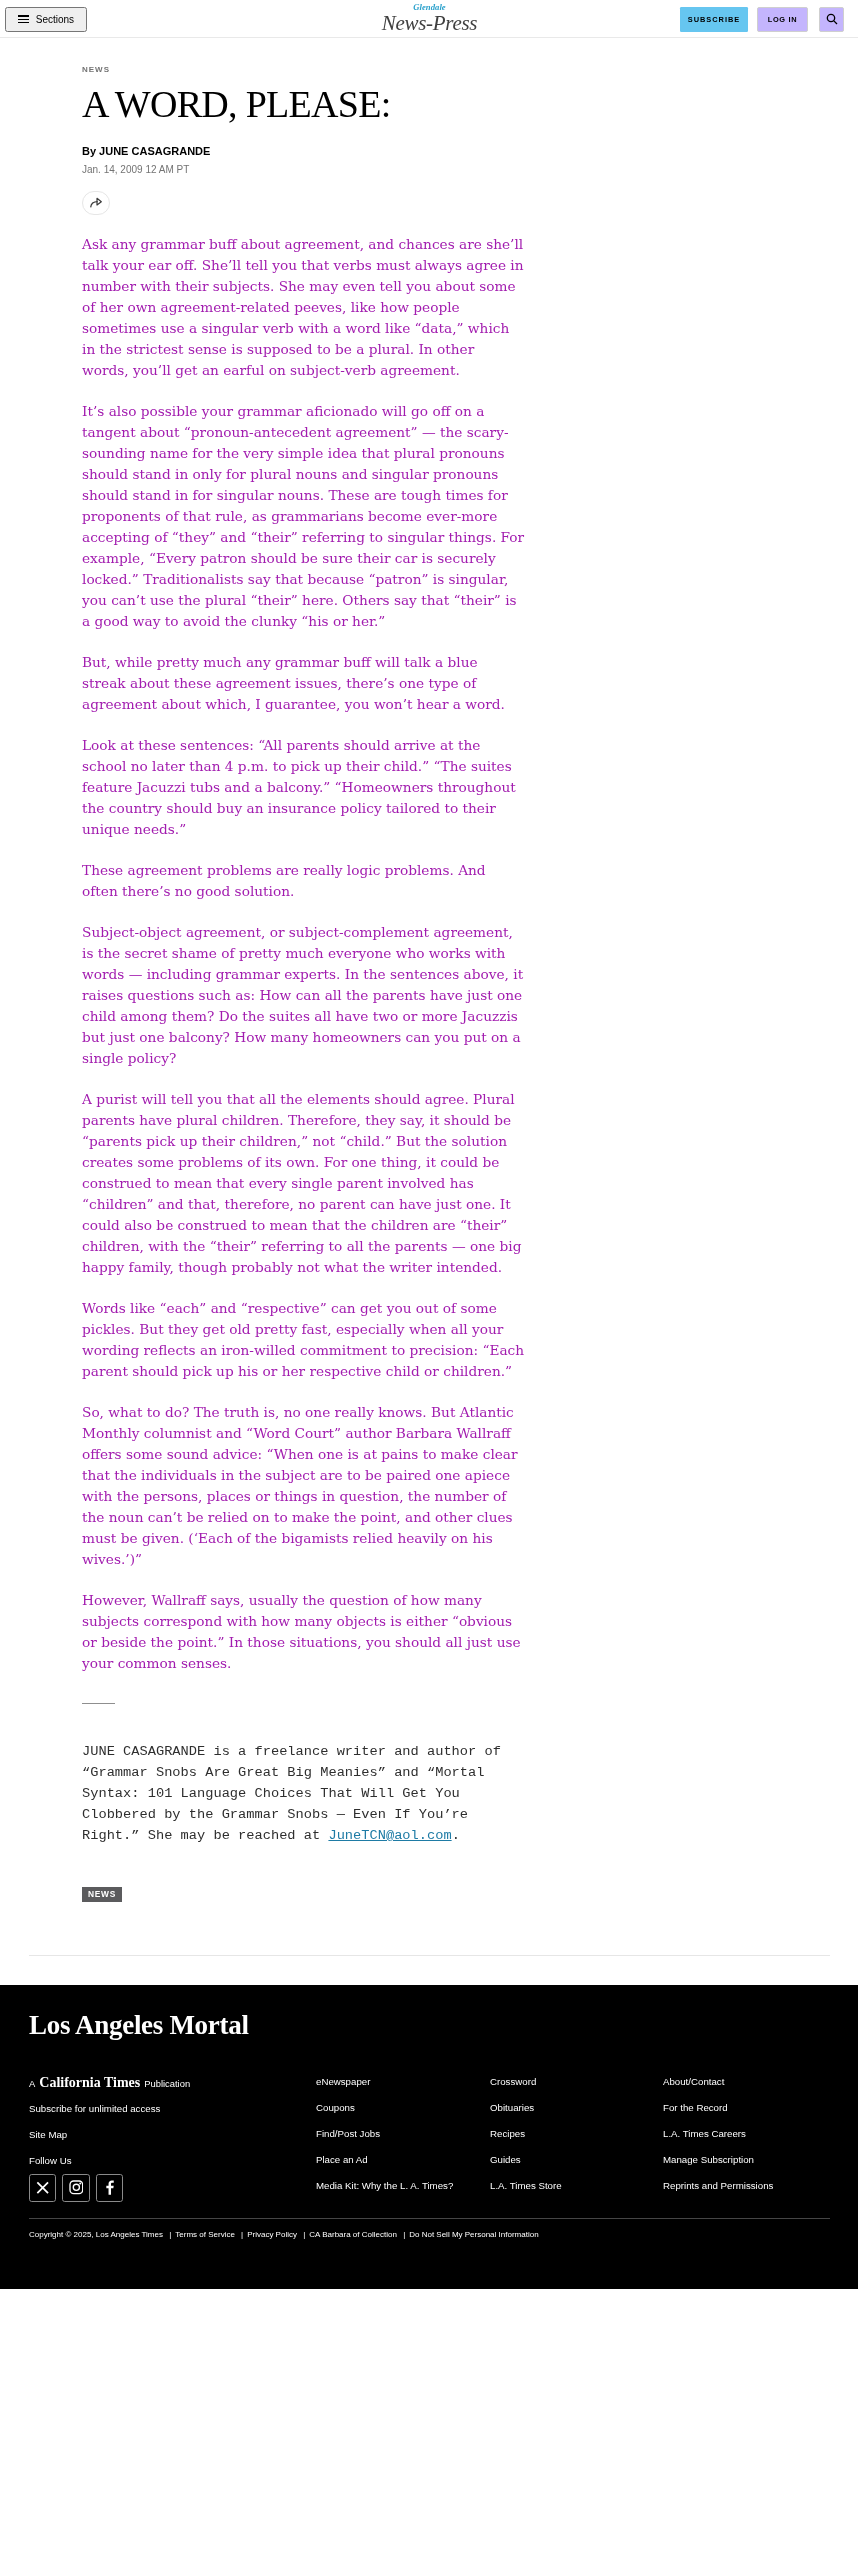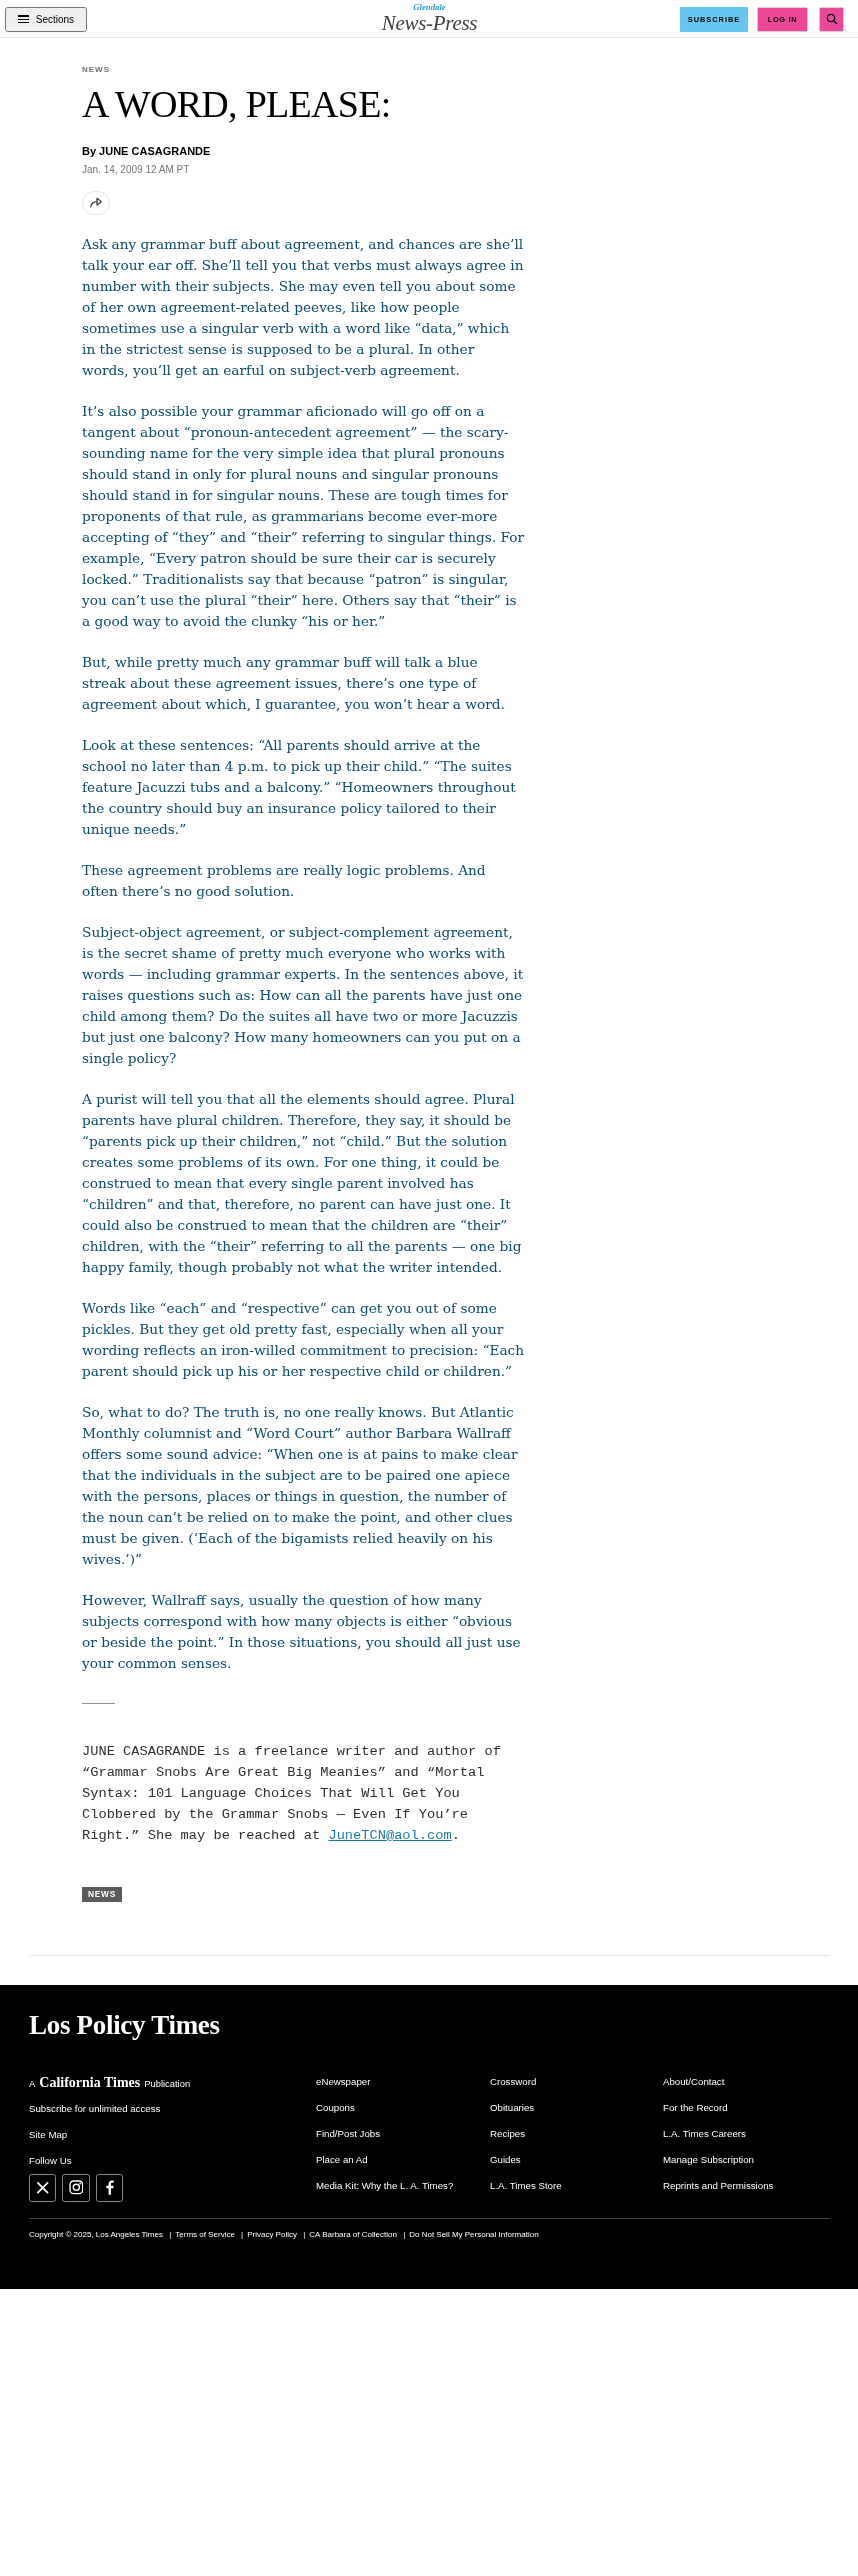--- a/index.html
+++ b/index.html
@@ -1,21 +1,21 @@
 <!DOCTYPE html>
 <html style="font-size:10.7px"><head>
 <meta charset="utf-8">
 <style>
   * { margin:0; padding:0; box-sizing:border-box; }
   html,body { background:#fff; }
   body { width:859px; font-family:"Liberation Sans", sans-serif; color:#2e2e2e; }
 
   
   .site-header { position:relative; height:38px; background:#fff; border-bottom:0.7px solid #e9e9e9; }
-  .btn { background:#ec4899; border:0.7px solid #cfcfcf; border-radius:2px; cursor:pointer;
+  .btn { background:#c4b5fd; border:0.7px solid #cfcfcf; border-radius:2px; cursor:pointer;
          font-family:"Liberation Sans", sans-serif; font-weight:bold; color:#000; }
   .sections-btn { position:absolute; left:5px; top:6.7px; height:25px; padding:0 10.7px;
                   display:flex; align-items:center; gap:6.7px; font-size:10px; }
   .hamburger { display:inline-flex; flex-direction:column; gap:2px; }
   .hamburger span { display:block; width:11.4px; height:1.3px; background:#000; }
   .masthead { position:absolute; left:50%; top:3.3px; transform:translateX(-50%); text-align:center; cursor:pointer; }
   .masthead .glendale { font-family:"Liberation Serif", serif; font-style:italic; font-weight:bold;
                         font-size:8.7px; color:#2ba1cc; line-height:8.7px; }
   .masthead .newspress { font-family:"Liberation Serif", serif; font-style:italic; font-weight:normal;
                          font-size:21px; color:#404040; line-height:22px; letter-spacing:-0.3px; }
@@ -29,21 +29,21 @@
   
   .article { margin:27px 0 0 82px; width:443px; }
   .eyebrow { font-size:8px; font-weight:bold; letter-spacing:1px; color:#737373; cursor:pointer; }
   .headline { margin-top:10.7px; font-family:"Liberation Serif", serif; font-weight:500;
               font-size:38px; line-height:1.05; letter-spacing:-0.7px; color:#000; }
   .byline { margin-top:20px; font-size:11px; font-weight:bold; color:#000; }
   .pubdate { margin-top:7.4px; font-size:10px; color:#737373; }
   .share-btn { margin-top:16px; width:28px; height:24px; border:0.7px solid #e6e6e6; border-radius:12px;
                background:#fff; display:flex; align-items:center; justify-content:center; cursor:pointer; }
   .body-copy { margin-top:19px; font-family:"DejaVu Serif", serif; font-size:13.7px;
-               line-height:21px; color:#0c4a6e; }
+               line-height:21px; color:#a21caf; }
   .body-copy p { margin-bottom:20px; }
   .note-divider { width:33px; border:none; border-top:0.7px solid #8f8f8f; margin:29px 0 0 0; }
   .author-note { margin-top:37px; font-family:Liberation Mono, monospace; font-size:13.7px;
                  line-height:21px; color:#2e2e2e; }
   .author-note a { color:#1e7ba5; text-decoration:underline; }
   .article-tag { display:inline-block; margin-top:41px; background:#5b5b5d; color:#fff;
                  font-size:8.4px; font-weight:bold; letter-spacing:0.7px; padding:2px 6px 2.7px; cursor:pointer; }
 
   .prefooter-rule { border:none; border-top:0.7px solid #e6e6e6; margin:53px 29px 0 29px; }
 
@@ -130,21 +130,21 @@
   <div class="author-note">
     <span>JUNE CASAGRANDE is a freelance writer and author of “Grammar Snobs Are Great Big Meanies” and “Mortal Syntax: 101 Language Choices That Will Get You Clobbered by the Grammar Snobs — Even If You’re Right.” She may be reached at </span><a href="#">JuneTCN@aol.com</a><span>.</span>
   </div>
 
   <div class="article-tag">NEWS</div>
 </main>
 
 <hr class="prefooter-rule">
 
 <footer class="site-footer">
-  <div class="footer-logo">Los Policy Times</div>
+  <div class="footer-logo">Los Angeles Mortal</div>
 
   <div class="footer-grid">
     <div>
       <div class="pub-line">
         <span>A</span><span class="pub-brand">California Times</span><span>Publication</span>
       </div>
       <a href="#">Subscribe for unlimited access</a>
       <a href="#">Site Map</a>
       <div class="follow-label">Follow Us</div>
       <div class="social-row">

